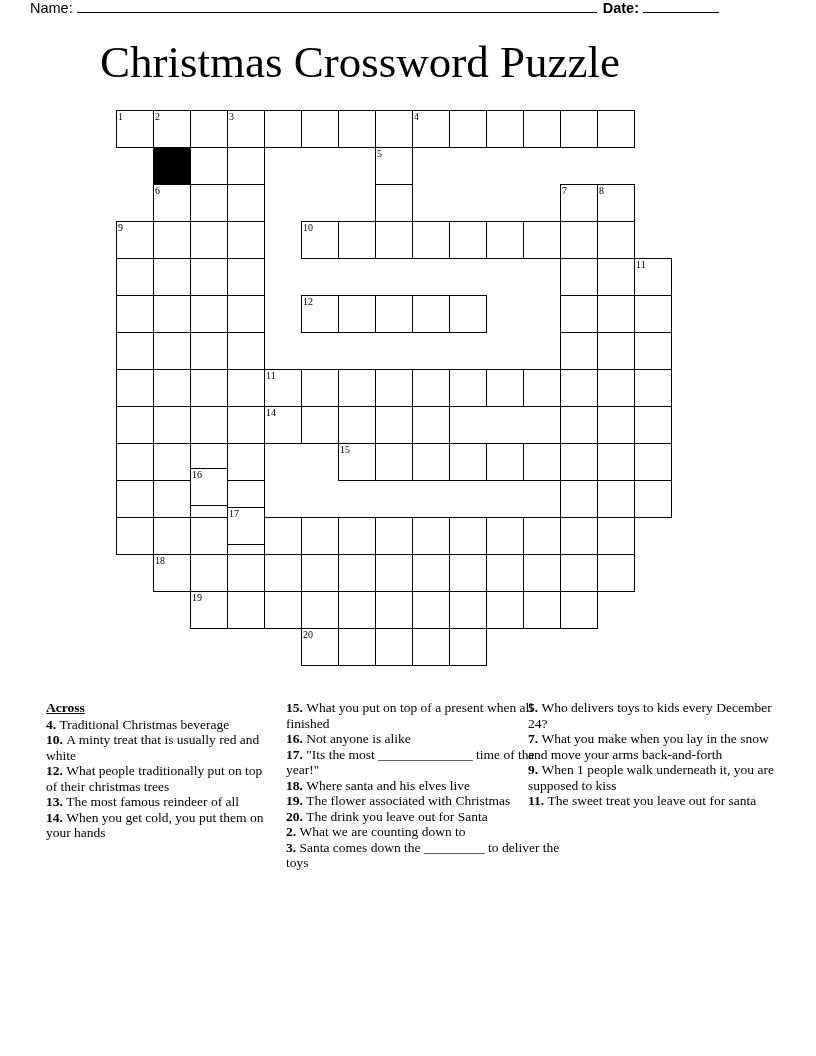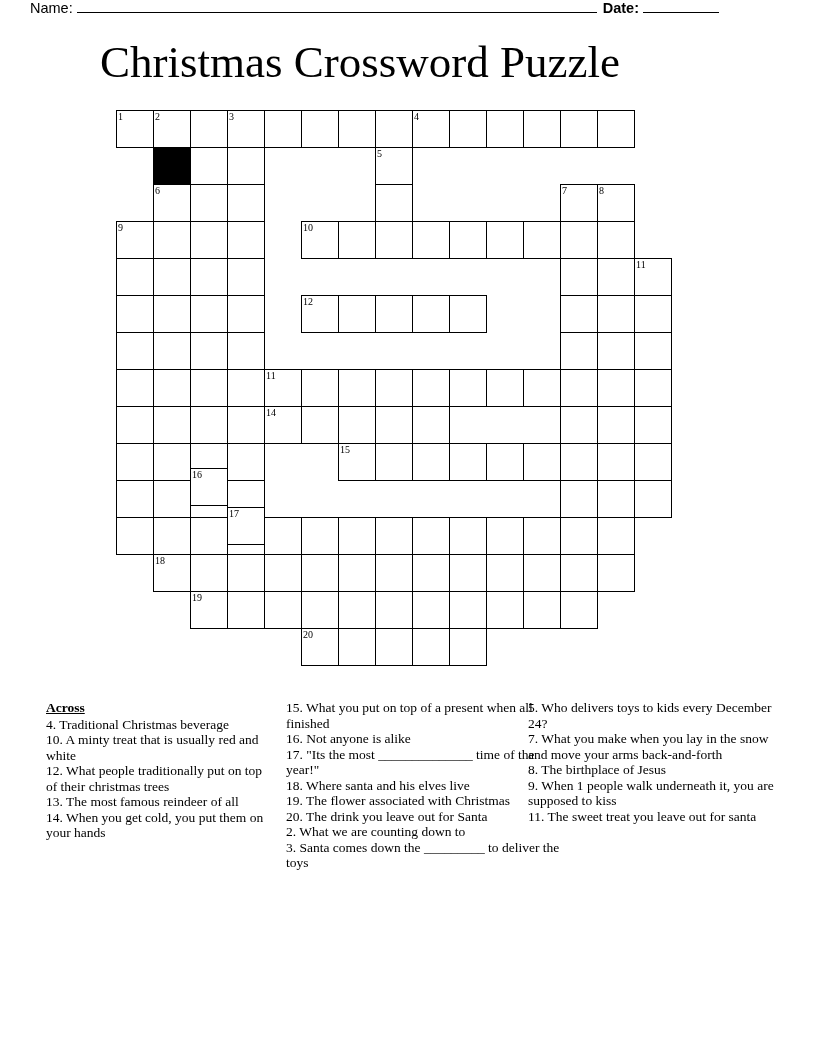--- a/index.html
+++ b/index.html
@@ -111,21 +111,21 @@
   .sec-head {
     font-weight: bold;
     text-decoration: underline;
     margin-bottom: 1px;
   }
   .clue {
     margin: 0 0 0 0;
     text-indent: 0;
   }
   .clue b {
-    font-weight: normal;
+    font-weight: bold;
   }
 </style>
 </head>
 <body>
 
 <div class="page">
 
   <div class="name-date-row">
     <span class="name-label">Name:</span>
     <span class="name-rule"></span>
@@ -346,19 +346,18 @@
         <div class="clue"><b>17. </b><span>"Its the most ______________ time of the year!"</span></div>
         <div class="clue"><b>18. </b><span>Where santa and his elves live</span></div>
         <div class="clue"><b>19. </b><span>The flower associated with Christmas</span></div>
         <div class="clue"><b>20. </b><span>The drink you leave out for Santa</span></div>
         <div class="clue"><b>2. </b><span>What we are counting down to</span></div>
         <div class="clue"><b>3. </b><span>Santa comes down the _________ to deliver the toys</span></div>
       </div>
     <div class="clue-col" id="col3">
         <div class="clue"><b>5. </b><span>Who delivers toys to kids every December 24?</span></div>
         <div class="clue"><b>7. </b><span>What you make when you lay in the snow and move your arms back-and-forth</span></div>
-        <div class="clue"><b>8. </b><span>The birthplace of Jesus</span></div>
         <div class="clue"><b>9. </b><span>When 1 people walk underneath it, you are supposed to kiss</span></div>
         <div class="clue"><b>11. </b><span>The sweet treat you leave out for santa</span></div>
       </div>
   </div>
 
 </div>
 
 </body></html>

